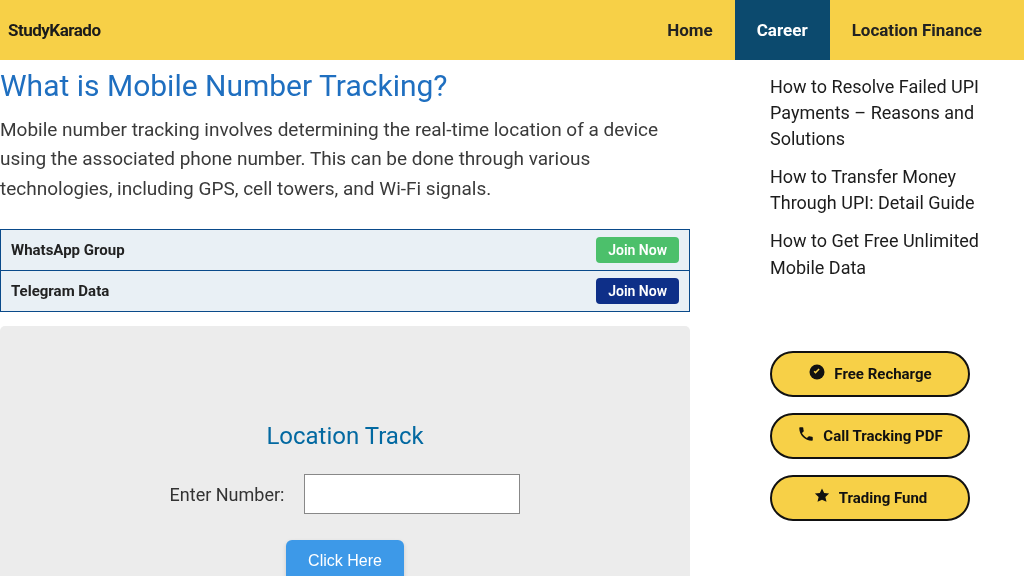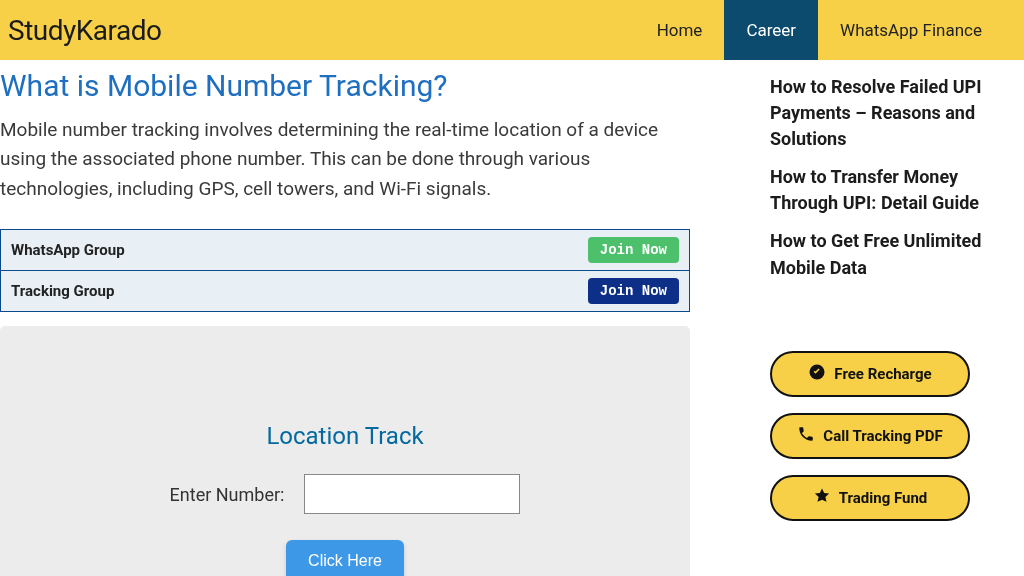--- a/index.html
+++ b/index.html
@@ -12,36 +12,36 @@
 }
 .topbar {
   background: #f7d047;
   height: 60px;
   display: flex;
   align-items: center;
   justify-content: space-between;
   padding: 0 20px 0 8px;
 }
 .brand {
-  font-size: 28px;
-  font-weight: 400;
+  font-size: 17px;
+  font-weight: 700;
   color: #1b1b1b;
   letter-spacing: -0.5px;
 }
 .nav {
   display: flex;
   align-items: stretch;
   height: 100%;
 }
 .nav-item {
   display: flex;
   align-items: center;
   padding: 0 22px;
   font-size: 17px;
-  font-weight: 400;
+  font-weight: 700;
   color: #222;
   cursor: pointer;
 }
 .nav-item.active {
   background: #0c4a6e;
   color: #fff;
 }
 .page {
   display: flex;
   padding: 0;
@@ -85,21 +85,20 @@
   width: 120px;
 }
 .jn-btn {
   display: inline-block;
   color: #fff;
   font-size: 14px;
   font-weight: 600;
   padding: 5px 12px;
   border-radius: 4px;
   cursor: pointer;
-  font-family: Liberation Mono, monospace;
 }
 .jn-green { background: #4cc06b; }
 .jn-blue  { background: #0e2f88; }
 .tracker-card {
   background: #ececec;
   border-radius: 5px;
   width: 690px;
   height: 270px;
   padding-top: 96px;
   text-align: center;
@@ -141,21 +140,20 @@
 .side-list {
   list-style: none;
   margin-bottom: 70px;
 }
 .side-list li {
   font-size: 18px;
   color: #1c1c1c;
   line-height: 1.45;
   margin-bottom: 12px;
   cursor: pointer;
-  font-weight: bold;
 }
 .pill-stack {
   display: flex;
   flex-direction: column;
   gap: 16px;
   margin-top: 60px;
 }
 .pill {
   background: #f7d047;
   border: 2px solid #111;
@@ -174,39 +172,39 @@
 .pill svg { width: 18px; height: 18px; }
 </style>
 </head>
 <body>
 
 <div class="topbar">
   <div class="brand">StudyKarado</div>
   <div class="nav">
     <div class="nav-item">Home</div>
     <div class="nav-item active">Career</div>
-    <div class="nav-item">WhatsApp Finance</div>
+    <div class="nav-item">Location Finance</div>
   </div>
 </div>
 
 <div class="page">
   <div class="mainarea">
     <h2 class="heading">What is Mobile Number Tracking?</h2>
     <p class="para">Mobile number tracking involves determining the real-time location of a device using the associated phone number. This can be done through various technologies, including GPS, cell towers, and Wi-Fi signals.</p>
 
     <table class="join-table">
       <tbody>
           <tr>
         <td>WhatsApp Group</td>
         <td class="btncell">
           <span class="jn-btn jn-green">Join Now</span>
         </td>
       </tr>
       <tr>
-        <td>Tracking Group</td>
+        <td>Telegram Data</td>
         <td class="btncell">
           <span class="jn-btn jn-blue">Join Now</span>
         </td>
       </tr>
     </tbody>
       </table>
 
     <div class="tracker-card">
       <div class="tracker-title">Location Track</div>
       <div class="tracker-row">

